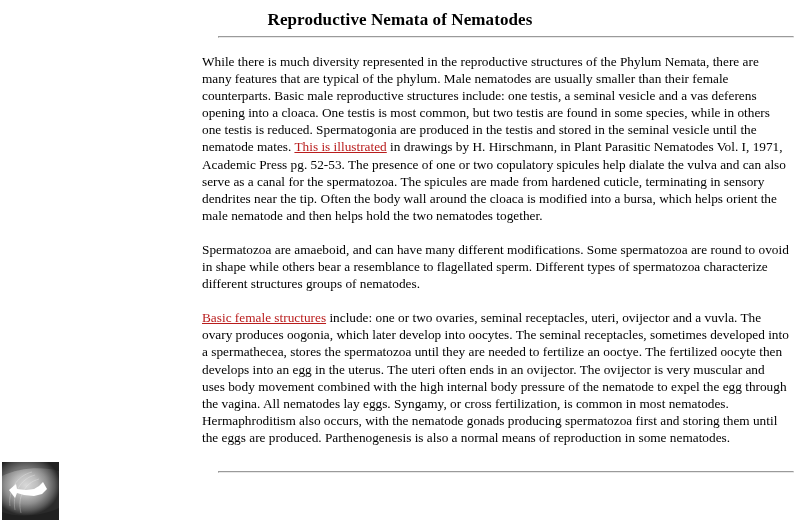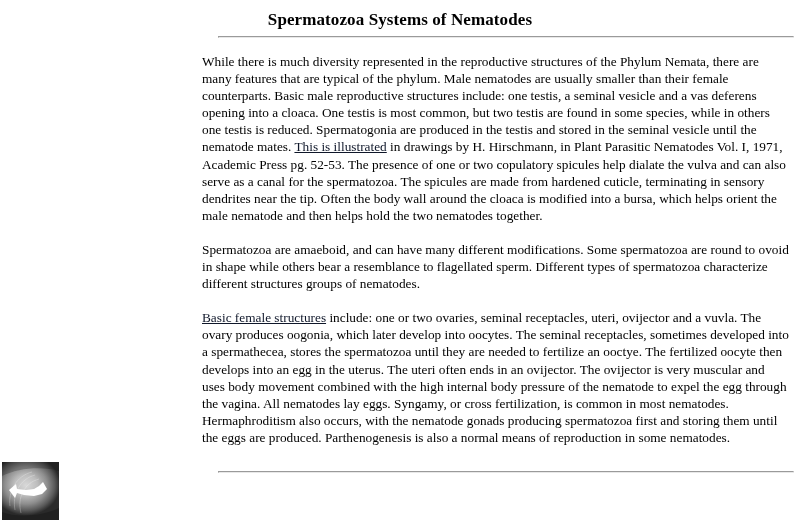--- a/index.html
+++ b/index.html
@@ -58,21 +58,21 @@
     font-size: 13.3px;
     line-height: 17.1px;
     text-align: left;
     font-family: "Liberation Serif", "DejaVu Serif", serif;
   }
   .gap-after-hr { height: 15px; }
   .para-gap { height: 17px; }
   .gap-before-hr { height: 25px; }
 
   a.inline-link {
-    color: #0f172a;
+    color: #b91c1c;
     text-decoration: underline;
     cursor: pointer;
   }
 
   
   .thumb {
     position: absolute;
     left: 2px;
     top: 462px;
     width: 57px;
@@ -84,21 +84,21 @@
   }
   .thumb-inner {
     position: absolute;
     inset: 0;
   }
   .thumb svg { display: block; }
 </style>
 </head>
 <body>
 
-<h1 class="page-title">Spermatozoa Systems of Nematodes</h1>
+<h1 class="page-title">Reproductive Nemata of Nematodes</h1>
 
 <div class="content">
 
   <hr class="hr hr-top">
 
   <div class="gap-after-hr"></div>
 
   <p class="para"><span>While there is much diversity represented in the reproductive structures of the Phylum Nemata, there are many features that are typical of the phylum. Male nematodes are usually smaller than their female counterparts. Basic male reproductive structures include: one testis, a seminal vesicle and a vas deferens opening into a cloaca. One testis is most common, but two testis are found in some species, while in others one testis is reduced. Spermatogonia are produced in the testis and stored in the seminal vesicle until the nematode mates. </span><a class="inline-link" href="#">This is illustrated</a><span> in drawings by H. Hirschmann, in Plant Parasitic Nematodes Vol. I, 1971, Academic Press pg. 52-53. The presence of one or two copulatory spicules help dialate the vulva and can also serve as a canal for the spermatozoa. The spicules are made from hardened cuticle, terminating in sensory dendrites near the tip. Often the body wall around the cloaca is modified into a bursa, which helps orient the male nematode and then helps hold the two nematodes together.</span></p>
 
   <div class="para-gap"></div>

